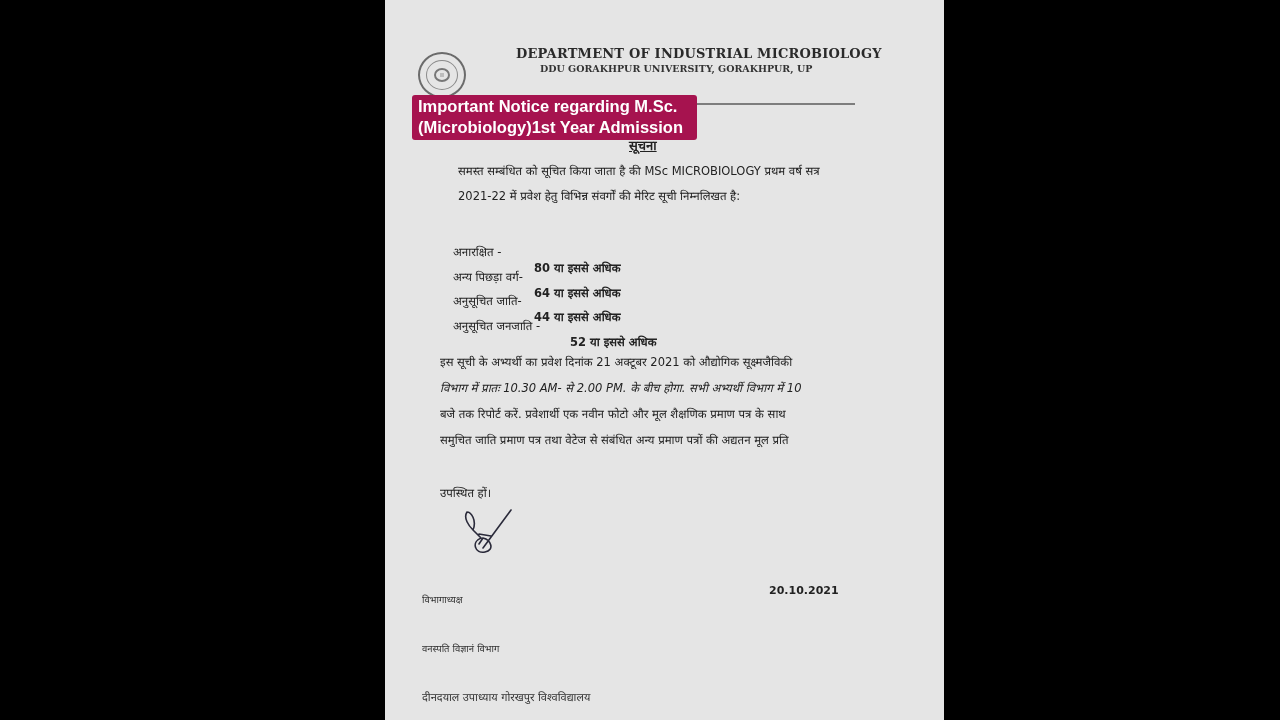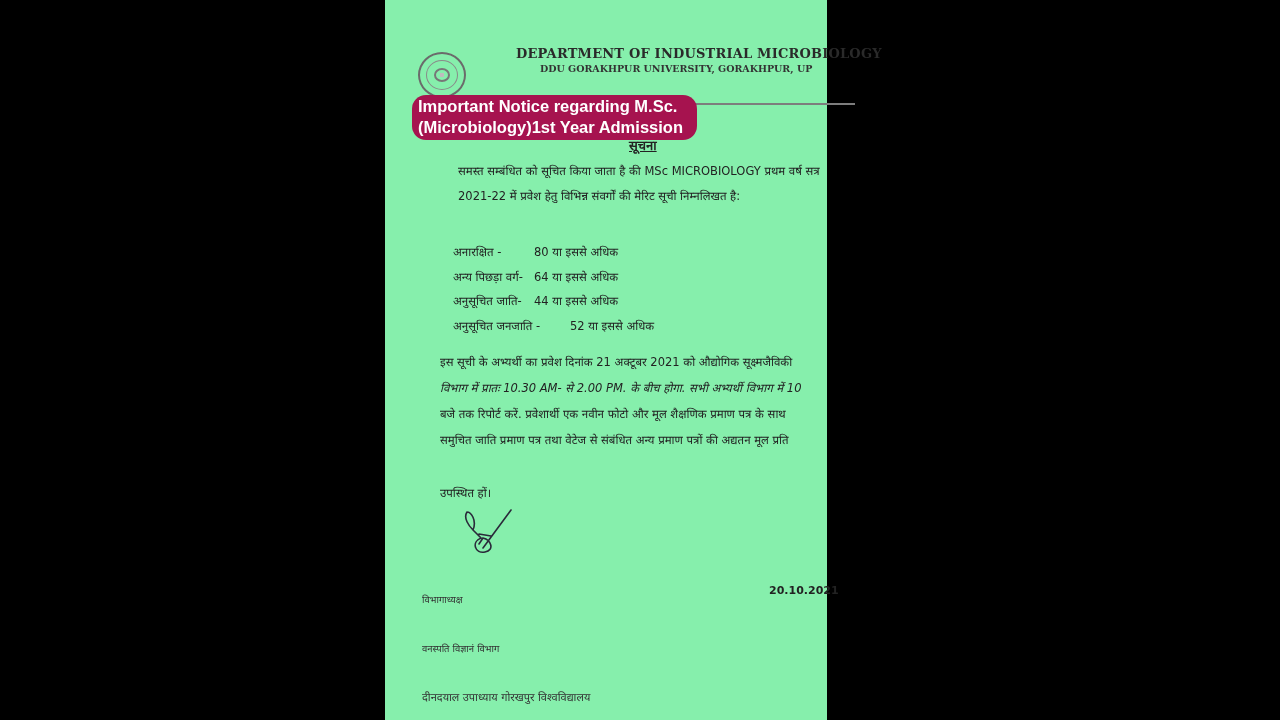--- a/index.html
+++ b/index.html
@@ -13,23 +13,23 @@
     .viewport {
       position: relative;
       width: 1280px;
       height: 720px;
       background: #000;
     }
     .page {
       position: absolute;
       left: 385px;
       top: 0;
-      width: 442px;
+      width: 559px;
       height: 720px;
-      background: #86efac;
+      background: #e5e5e5;
       color: #1c1c1c;
       font-family: "DejaVu Sans", sans-serif;
     }
     
     .seal {
       position: absolute;
       left: 33px;
       top: 52px;
       width: 48px;
       height: 46px;
@@ -82,21 +82,21 @@
       background: #7d7d7d;
     }
     
     .banner {
       position: absolute;
       left: 27px;
       top: 95px;
       width: 285px;
       height: 45px;
       background: #a6134f;
-      border-radius: 14px;
+      border-radius: 3px;
       color: #ffffff;
       font-family: "Liberation Sans", sans-serif;
       font-weight: bold;
       font-size: 16.5px;
       line-height: 21px;
       box-sizing: border-box;
       padding: 1px 0 0 6px;
       white-space: nowrap;
     }
     .banner span { display: block; }
@@ -131,22 +131,22 @@
     .merit-row {
       height: 24.5px;
       font-size: 11.5px;
       color: #222;
       white-space: nowrap;
       position: relative;
     }
     .merit-row .cat { display: inline-block; }
     .merit-row .cut {
       position: absolute;
-      top: 0;
-      font-weight: normal;
+      top: 16px;
+      font-weight: bold;
     }
 
     .body-line {
       position: absolute;
       left: 55px;
       font-size: 11.5px;
       color: #222;
       white-space: nowrap;
       width: 415px;
     }

